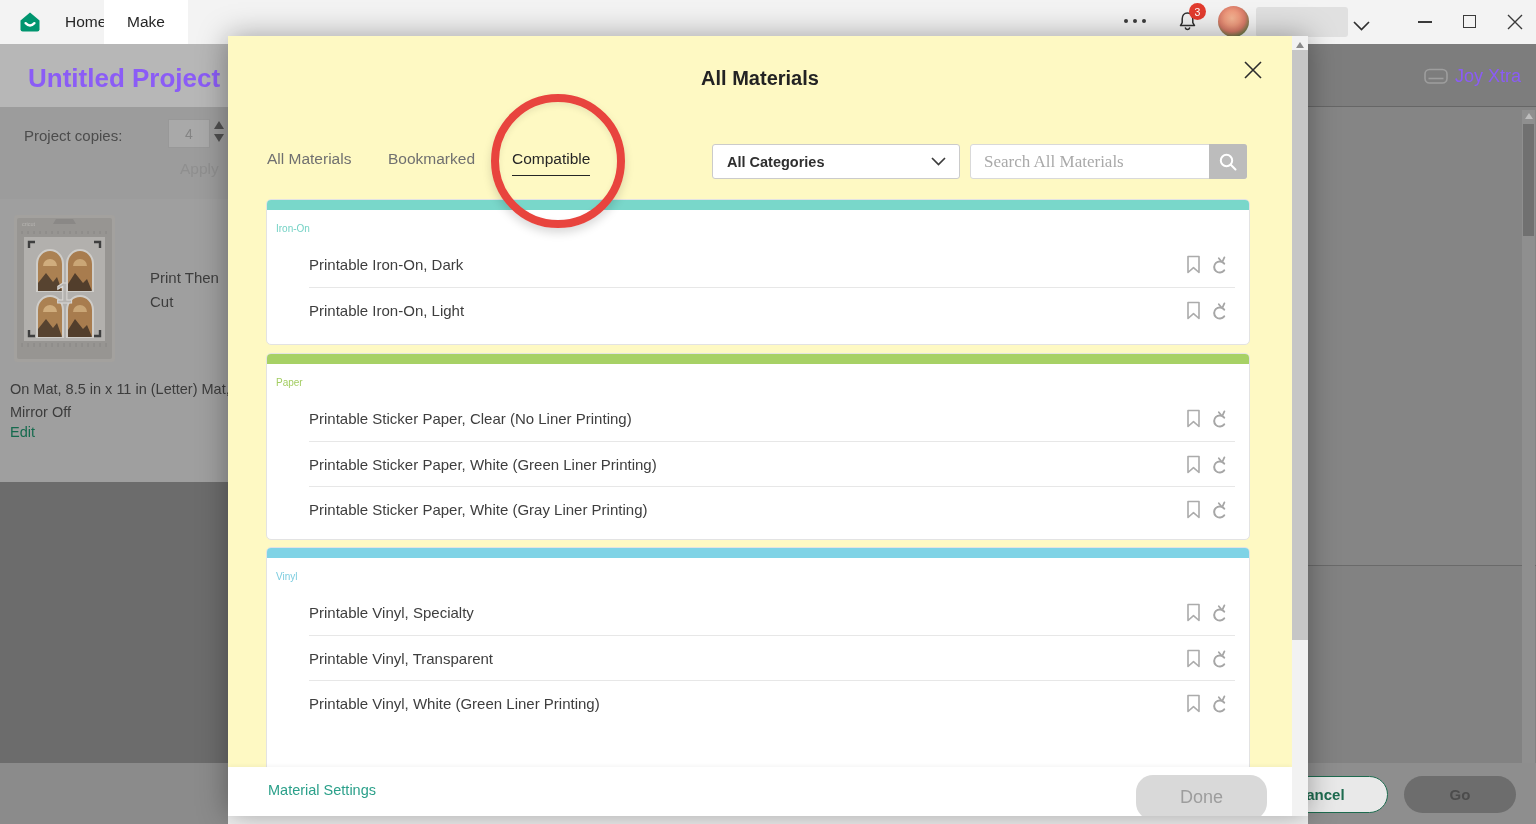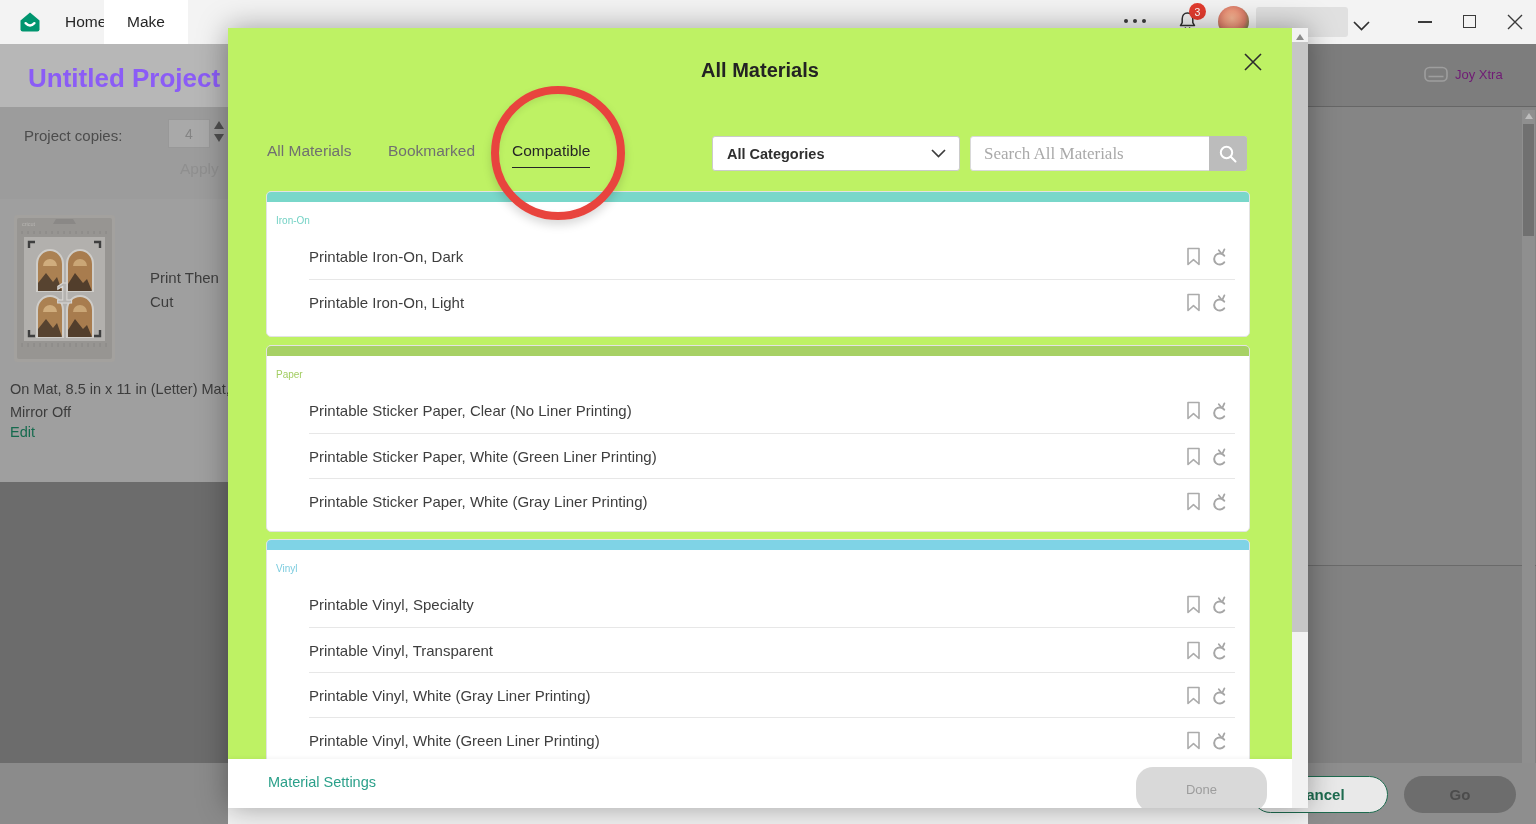--- a/index.html
+++ b/index.html
@@ -47,34 +47,34 @@
   #edit-link { position:absolute; left:10px; top:424px; font-size:14.5px; color:#166a4e; }
 
   
   .rband { position:absolute; left:1308px; width:228px; }
   #r1 { top:44px; height:63px; background:#7d7d7d; }
   #r2 { top:107px; height:458px; background:#858585; }
   #r3 { top:565px; height:198px; background:#828282; }
   #r4 { top:763px; height:61px; background:#8e8e8e; }
   .rsep { position:absolute; left:1308px; width:228px; height:1px; background:rgba(0,0,0,0.18); }
   #machine-chip { position:absolute; left:1424px; top:66px; display:flex; align-items:center; gap:7px; }
-  #machine-chip span { font-size:13px; color:#701a75; }
+  #machine-chip span { font-size:18px; color:#8b5cf6; }
   #bg-scroll { position:absolute; left:1522px; top:110px; width:13px; height:653px; background:#8f8f8f; }
   #bg-scroll .arrow { position:absolute; left:3px; top:3px; width:0; height:0;
     border-left:4px solid transparent; border-right:4px solid transparent; border-bottom:6px solid #bdbdbd; }
   #bg-scroll .thumb { position:absolute; left:1px; top:14px; width:11px; height:112px; background:#707070; }
   #cancel-btn { position:absolute; left:1252px; top:776px; width:136px; height:37px; border-radius:19px;
     background:#e9e9e9; border:1.6px solid #1d6b4f; color:#1d6b4f; font-size:15px; font-weight:bold;
     display:flex; align-items:center; justify-content:center; z-index:6; }
   #go-btn { position:absolute; left:1404px; top:776px; width:112px; height:37px; border-radius:19px;
     background:#6d6d6d; color:#4c4c4c; font-size:15px; font-weight:bold;
     display:flex; align-items:center; justify-content:center; z-index:6; }
 
   
-  #dialog { position:absolute; left:228px; top:28px; width:1080px; height:780px; background:#bef264;
+  #dialog { position:absolute; left:228px; top:36px; width:1080px; height:780px; background:#fef9c3;
     box-shadow:0 0 28px rgba(0,0,0,0.35); z-index:10; overflow:hidden; }
   #dlg-close { position:absolute; left:1015px; top:24px; width:22px; height:22px; cursor:pointer; }
   #dlg-title { position:absolute; left:0; top:31px; width:1064px; text-align:center;
     font-size:20px; font-weight:bold; color:#232323; }
   .dlg-tab { position:absolute; top:114px; font-size:15.5px; color:#707070; padding-bottom:7px; }
   .dlg-tab.active { color:#262626; border-bottom:1.6px solid #262626; }
   #tab-0 { left:39px; } #tab-1 { left:160px; } #tab-2 { left:284px; }
   #category-dd { position:absolute; left:484px; top:108px; width:248px; height:35px; background:#fff;
     border:1px solid #cbcbcb; border-radius:3px; display:flex; align-items:center;font-weight:bold; }
   #category-dd span { margin-left:14px; font-size:14.5px; color:#2f2f2f; flex:1; }
@@ -101,21 +101,21 @@
   .mrow { position:relative; height:45px; margin:0 14px 0 42px; }
   .mrow + .mrow { border-top:1px solid #e7e7e7; }
   .mlabel { display:block; line-height:45px; font-size:15px; color:#3e3e3e; }
   .row-ic { position:absolute; top:12px; }
   .row-ic.bm { right:33px; } .row-ic.cc { right:6px; }
 
   #dlg-footer { position:absolute; left:0; top:731px; width:1064px; height:49px; background:#fff; z-index:40;
     box-shadow:0 -1px 4px rgba(0,0,0,0.05); }
   #material-settings { position:absolute; left:40px; top:15px; font-size:14.5px; color:#2ba08a; }
   #done-btn { position:absolute; left:908px; top:8px; width:131px; height:45px; border-radius:17px;
-    background:#d9d9d9; color:#9d9d9d; font-size:13px; display:flex; align-items:center; justify-content:center; }
+    background:#d9d9d9; color:#9d9d9d; font-size:18px; display:flex; align-items:center; justify-content:center; }
 
   #dlg-scroll { position:absolute; left:1064px; top:0; width:16px; height:780px; background:#f2f2f2; z-index:45; }
   #dlg-scroll .arrow { position:absolute; left:4px; top:6px; width:0; height:0;
     border-left:4px solid transparent; border-right:4px solid transparent; border-bottom:6px solid #8b8b8b; }
   #dlg-scroll .thumb { position:absolute; left:0; top:14px; width:16px; height:590px; background:#c6c6c6; }
 </style>
 </head>
 <body>
 
 <div id="topbar">
@@ -355,30 +355,20 @@
       <span class="mlabel">Printable Vinyl, Transparent</span>
       <span class="row-ic bm"><svg width="17" height="21" viewBox="0 0 17 21">
             <path d="M3 2.5 h11 v16 l-5.5 -4.8 L3 18.5 z" stroke="#ababab" stroke-width="1.6" fill="none" stroke-linejoin="round"></path>
           </svg></span>
       <span class="row-ic cc"><svg width="20" height="22" viewBox="0 0 20 22">
             <path d="M15.2 9.6 A5.6 5.6 0 1 0 15.2 16.4" stroke="#a6a6a6" stroke-width="2" fill="none" stroke-linecap="round"></path>
             <path d="M9.8 4.2 l2.3 2.8 M15.4 3.4 l-1.6 3.4" stroke="#a6a6a6" stroke-width="1.8" stroke-linecap="round"></path>
           </svg></span>
     </div>
     <div class="mrow">
-      <span class="mlabel">Printable Vinyl, White (Gray Liner Printing)</span>
-      <span class="row-ic bm"><svg width="17" height="21" viewBox="0 0 17 21">
-            <path d="M3 2.5 h11 v16 l-5.5 -4.8 L3 18.5 z" stroke="#ababab" stroke-width="1.6" fill="none" stroke-linejoin="round"></path>
-          </svg></span>
-      <span class="row-ic cc"><svg width="20" height="22" viewBox="0 0 20 22">
-            <path d="M15.2 9.6 A5.6 5.6 0 1 0 15.2 16.4" stroke="#a6a6a6" stroke-width="2" fill="none" stroke-linecap="round"></path>
-            <path d="M9.8 4.2 l2.3 2.8 M15.4 3.4 l-1.6 3.4" stroke="#a6a6a6" stroke-width="1.8" stroke-linecap="round"></path>
-          </svg></span>
-    </div>
-    <div class="mrow">
       <span class="mlabel">Printable Vinyl, White (Green Liner Printing)</span>
       <span class="row-ic bm"><svg width="17" height="21" viewBox="0 0 17 21">
             <path d="M3 2.5 h11 v16 l-5.5 -4.8 L3 18.5 z" stroke="#ababab" stroke-width="1.6" fill="none" stroke-linejoin="round"></path>
           </svg></span>
       <span class="row-ic cc"><svg width="20" height="22" viewBox="0 0 20 22">
             <path d="M15.2 9.6 A5.6 5.6 0 1 0 15.2 16.4" stroke="#a6a6a6" stroke-width="2" fill="none" stroke-linecap="round"></path>
             <path d="M9.8 4.2 l2.3 2.8 M15.4 3.4 l-1.6 3.4" stroke="#a6a6a6" stroke-width="1.8" stroke-linecap="round"></path>
           </svg></span>
     </div>
   </div>

